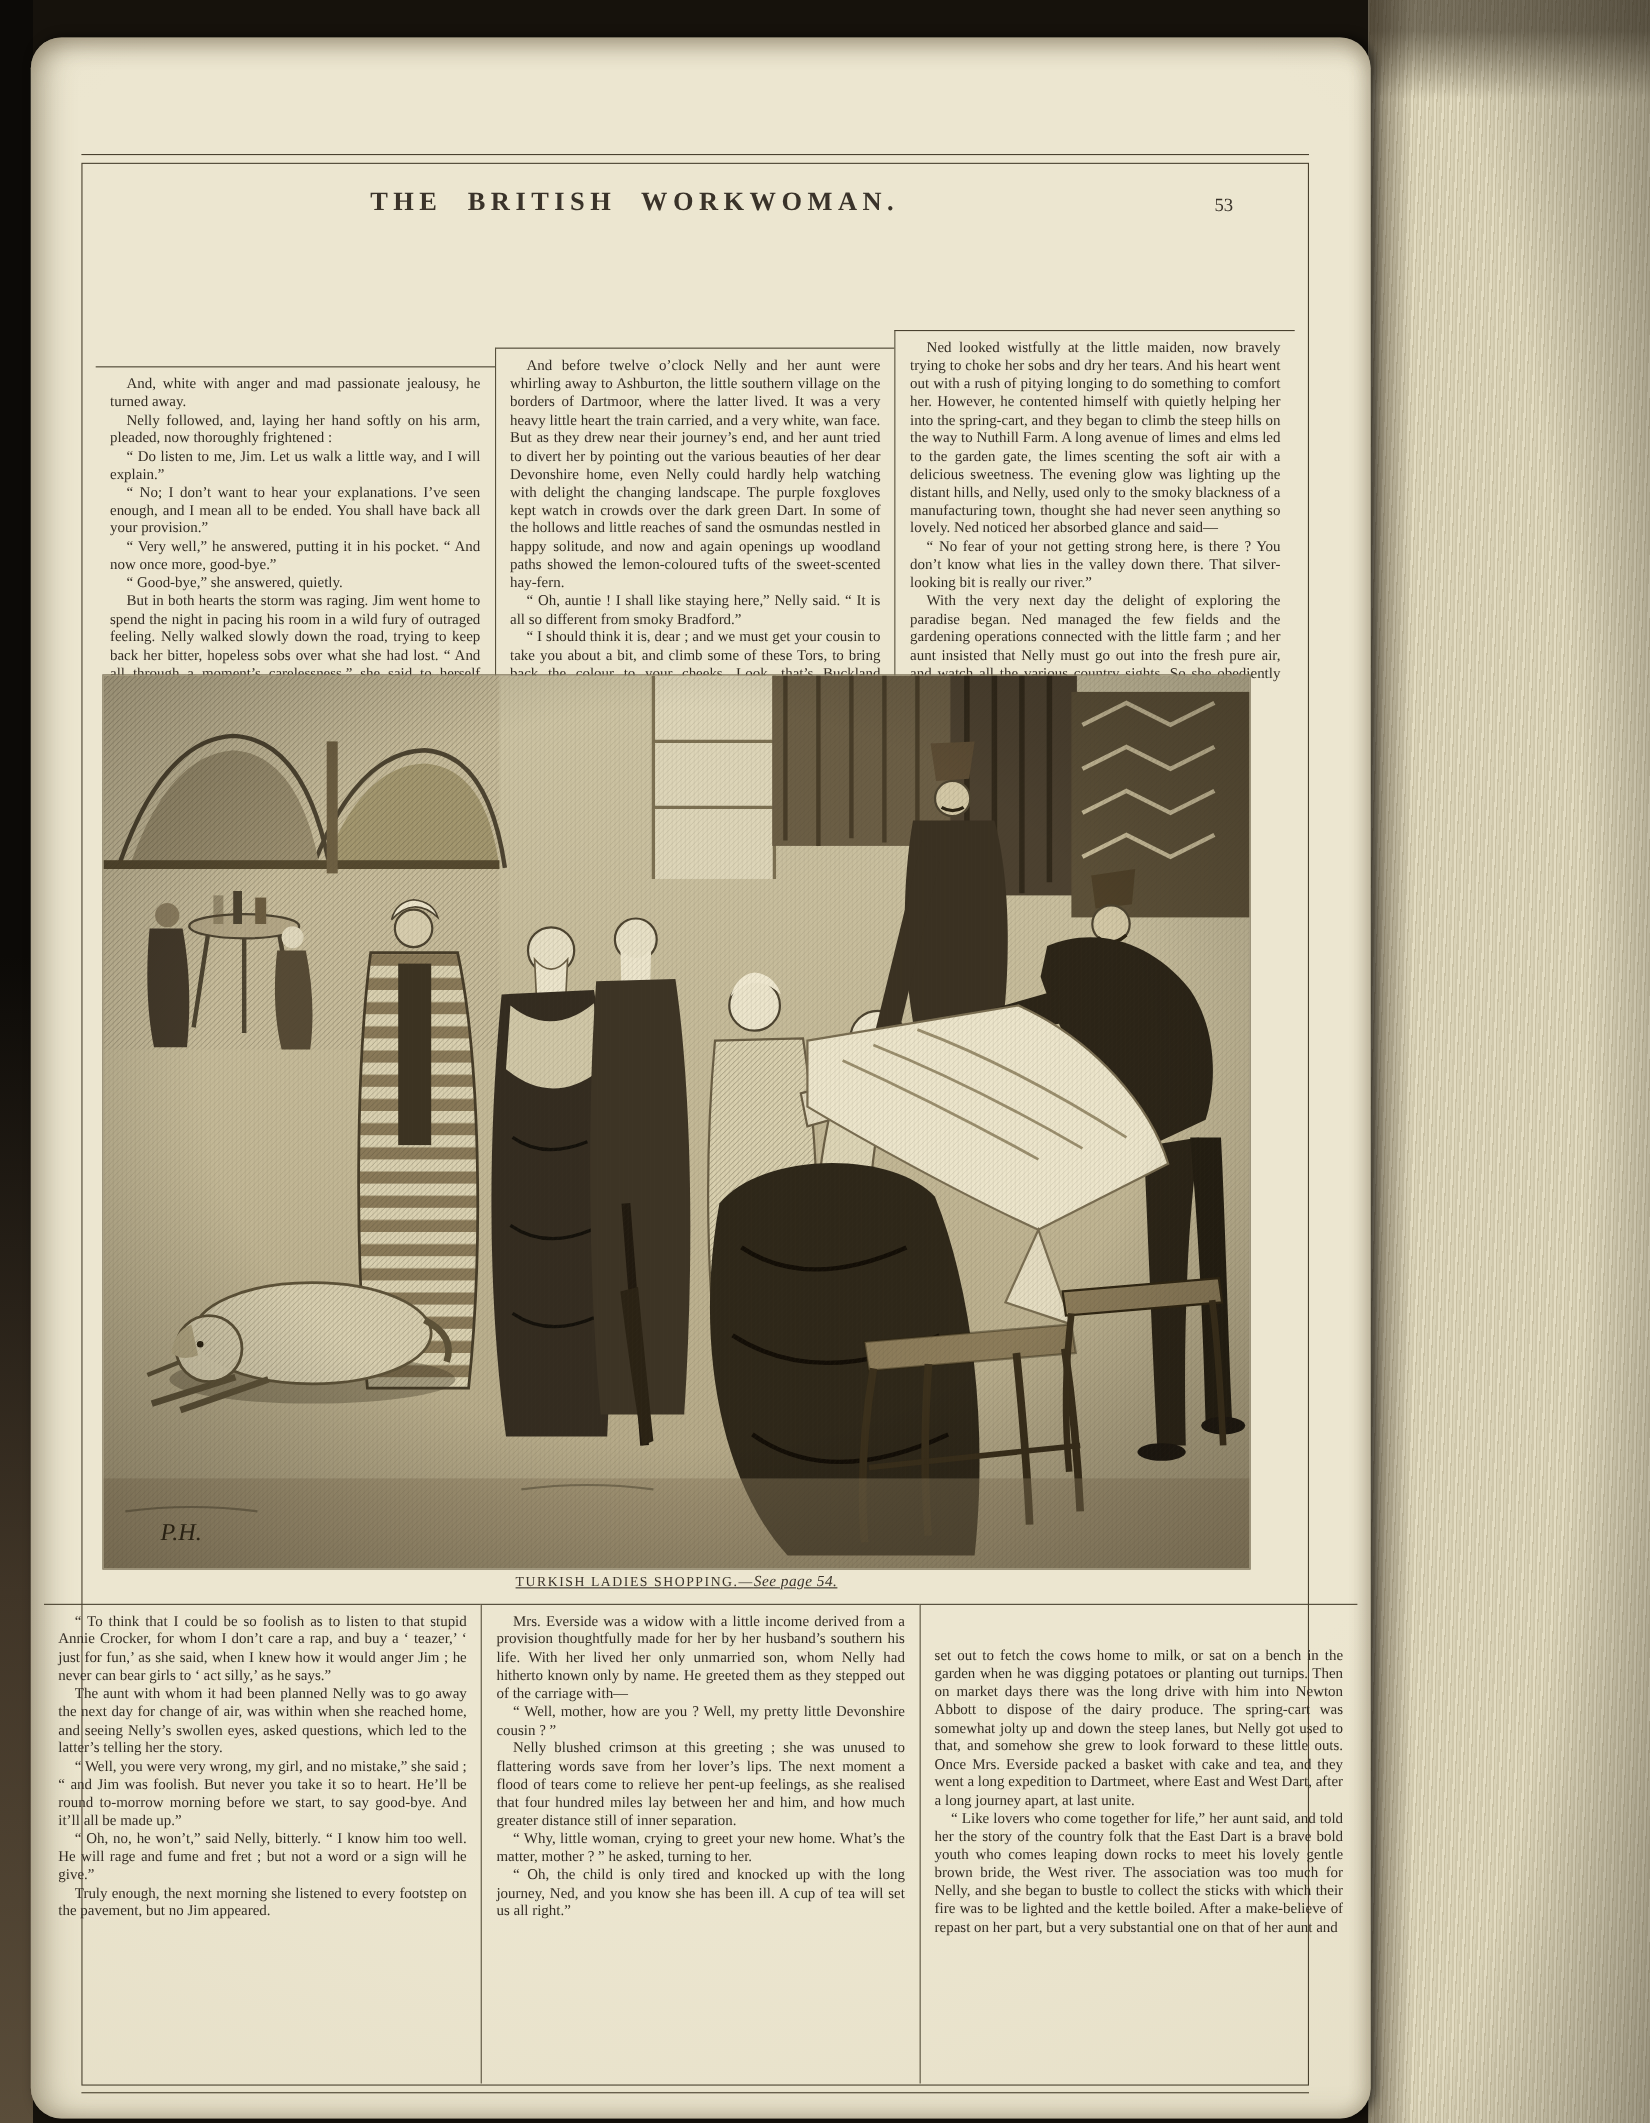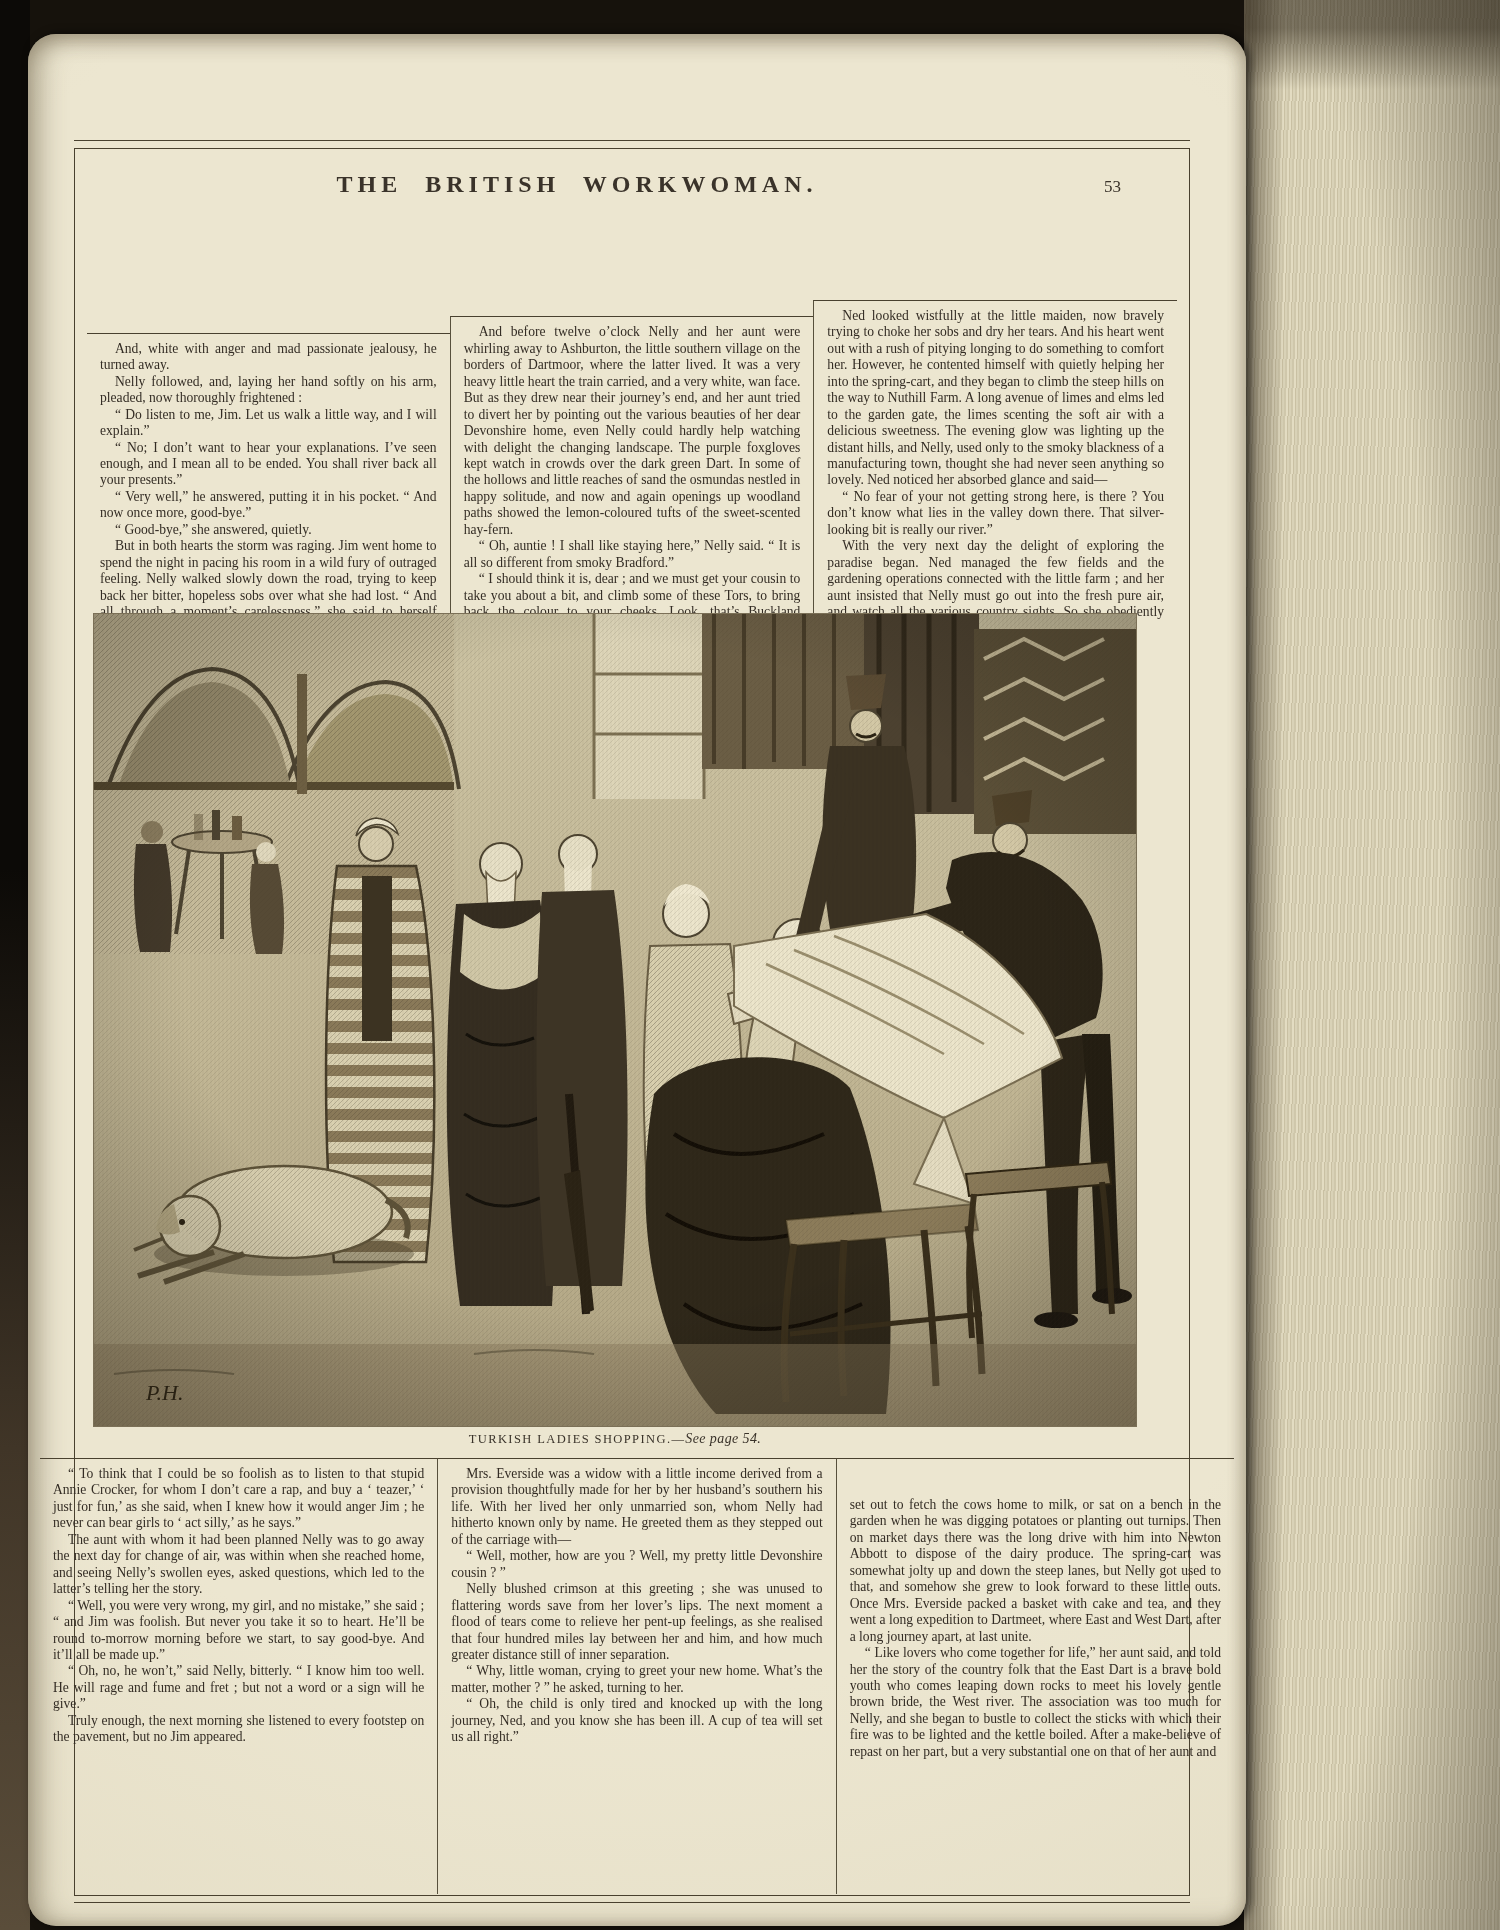--- a/index.html
+++ b/index.html
@@ -38,21 +38,21 @@
   .col{flex:1 1 0;padding:7px 13px 0 13px;border-top:1px solid #49412f;overflow:hidden;}
   .col + .col{border-left:1px solid #57503c;}
   .para{margin:0;text-indent:15px;font-size:13.6px;line-height:16.45px;text-align:justify;
         color:#332c24;}
   .para.noindent{text-indent:0;margin-top:31px;}
   
   .plate{position:absolute;left:66px;top:580px;width:1042px;height:812px;
       background:#cdc4a6;outline:1px solid #7b7057;}
   .plate svg{display:block;width:100%;height:100%;}
   .caption{position:absolute;left:66px;top:1397px;width:1042px;text-align:center;
-      font-size:12.5px;letter-spacing:1.4px;color:#3a332a;}
+      font-size:12.5px;letter-spacing:1.4px;color:#3a332a;text-decoration:underline;}
   .caption .seenote{font-style:italic;letter-spacing:.4px;font-size:14px;}
 </style>
 </head>
 <body>
 
 <div class="scan">
   <div class="gutter"></div>
   <div class="page-stack"></div>
 
   <div class="page">
@@ -61,21 +61,21 @@
       <div class="masthead">
         <div class="journal-title">THE BRITISH WORKWOMAN.</div>
         <div class="page-number">53</div>
       </div>
 
       <div class="cols cols-top">
         <div class="col">
             <p class="para">And, white with anger and mad passionate jealousy, he turned away.</p>
             <p class="para">Nelly followed, and, laying her hand softly on his arm, pleaded, now thoroughly frightened :</p>
             <p class="para">“ Do listen to me, Jim.  Let us walk a little way, and I will explain.”</p>
-            <p class="para">“ No; I don’t want to hear your explanations. I’ve seen enough, and I mean all to be ended.  You shall river back all your presents.”</p>
+            <p class="para">“ No; I don’t want to hear your explanations. I’ve seen enough, and I mean all to be ended.  You shall have back all your provision.”</p>
             <p class="para">“ Very well,” he answered, putting it in his pocket. “ And now once more, good-bye.”</p>
             <p class="para">“ Good-bye,” she answered, quietly.</p>
             <p class="para">But in both hearts the storm was raging.  Jim went home to spend the night in pacing his room in a wild fury of outraged feeling.  Nelly walked slowly down the road, trying to keep back her bitter, hopeless sobs over what she had lost.  “ And all through a moment’s carelessness,” she said to herself bitterly.</p>
           </div>
         <div class="col">
             <p class="para">And before twelve o’clock Nelly and her aunt were whirling away to Ashburton, the little southern village on the borders of Dartmoor, where the latter lived.  It was a very heavy little heart the train carried, and a very white, wan face.  But as they drew near their journey’s end, and her aunt tried to divert her by pointing out the various beauties of her dear Devonshire home, even Nelly could hardly help watching with delight the changing landscape. The purple foxgloves kept watch in crowds over the dark green Dart.  In some of the hollows and little reaches of sand the osmundas nestled in happy solitude, and now and again openings up woodland paths showed the lemon-coloured tufts of the sweet-scented hay-fern.</p>
             <p class="para">“ Oh, auntie !  I shall like staying here,” Nelly said.  “ It is all so different from smoky Bradford.”</p>
             <p class="para">“ I should think it is, dear ; and we must get your cousin to take you about a bit, and climb some of these Tors, to bring back the colour to your cheeks. Look, that’s Buckland Beacon, and there round in the hollow is Holne Chase.”</p>
           </div>
         <div class="col">

